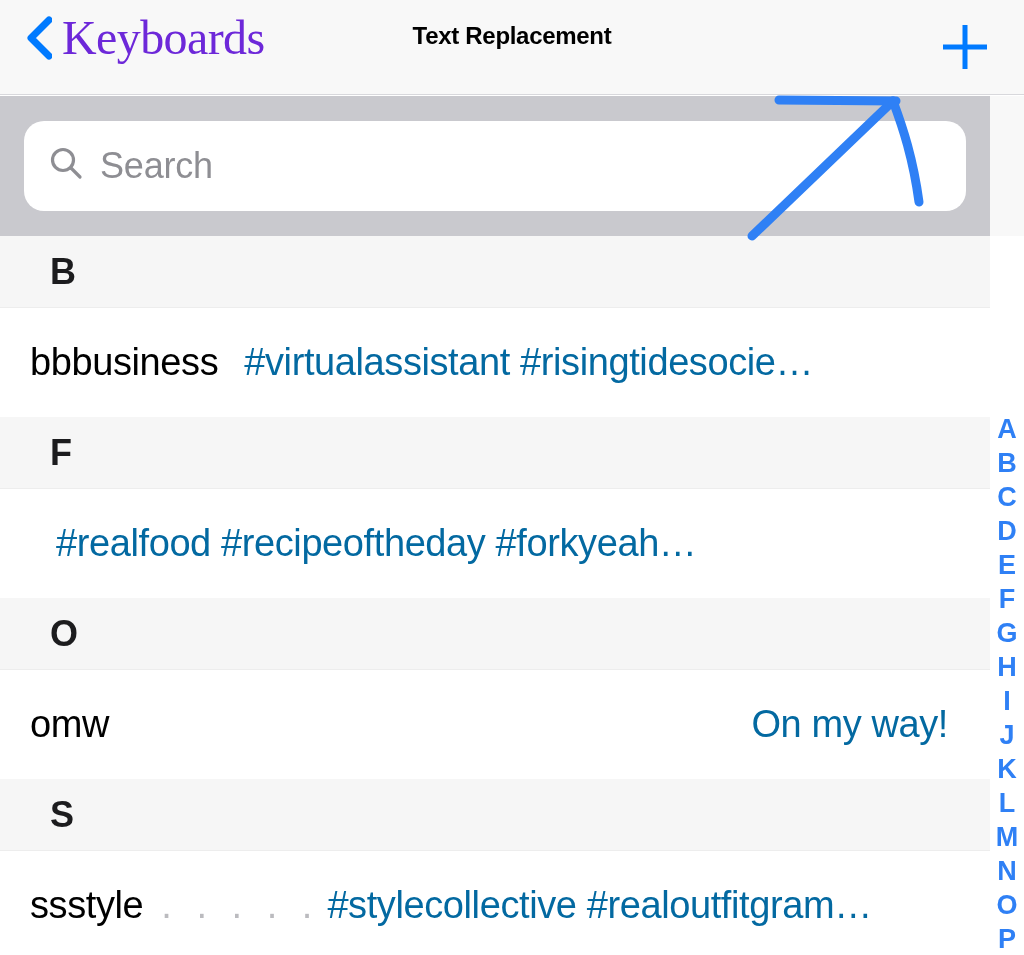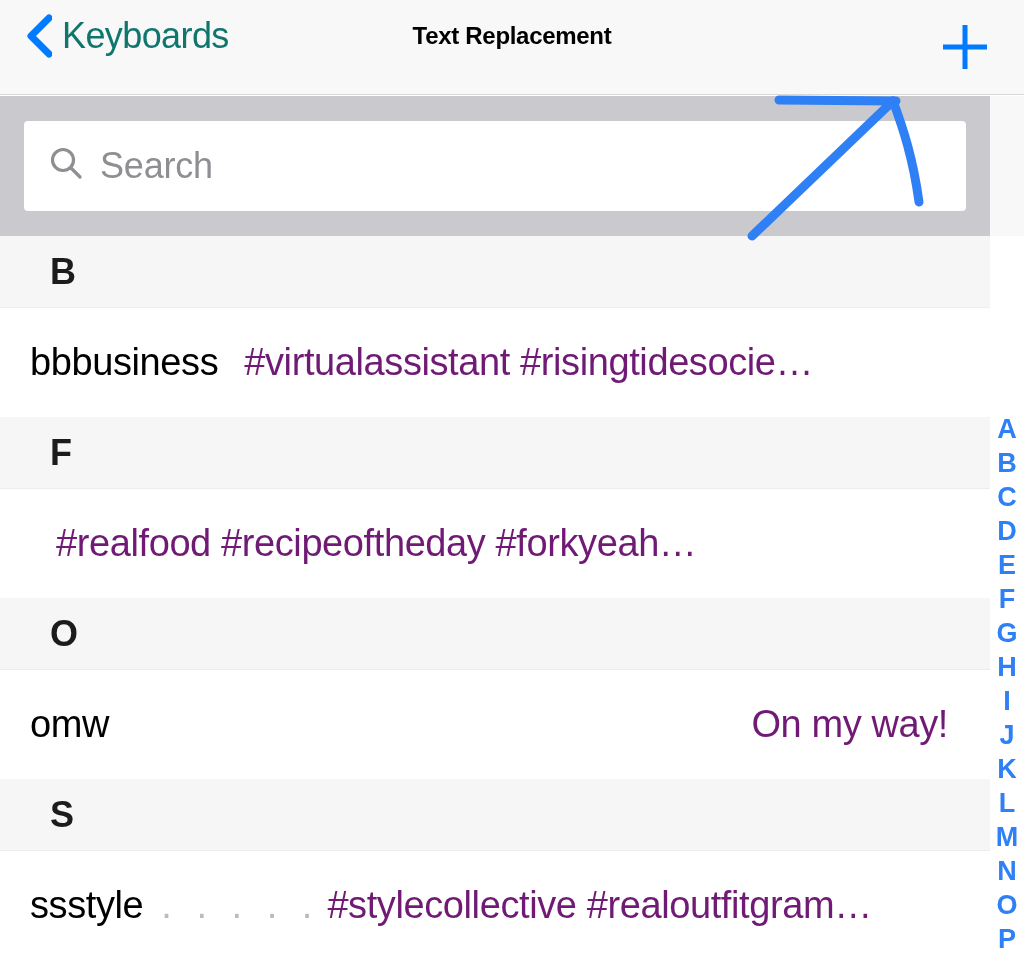--- a/index.html
+++ b/index.html
@@ -17,22 +17,23 @@
     background:#F8F8F8;
     border-bottom:1px solid #D8D8DC;
   }
   .nav-back {
     position:absolute; left:26px; top:14px;
     display:flex; align-items:center; gap:10px;
     cursor:pointer;
   }
   .chevron-left { display:block; width:26px; height:44px; }
   .nav-back-label {
-    font-size:36px; color:#0f766e; letter-spacing:-0.6px; line-height:1;
+    font-size:48px; color:#6d28d9; letter-spacing:-0.6px; line-height:1;
     white-space:nowrap;
+    font-family:Liberation Serif, serif;
   }
   .nav-title {
     position:absolute; left:0; top:22px; width:1024px;
     text-align:center;
     font-size:24px; font-weight:bold; color:#000000;
     letter-spacing:-0.3px;
   }
   .nav-add {
     position:absolute; right:28px; top:16px;
     width:62px; height:62px; cursor:pointer;
@@ -40,21 +41,21 @@
   .nav-add svg { display:block; }
 
   
   .search-band {
     position:absolute; top:96px; left:0; width:990px; height:140px;
     background:#C9C9CE;
   }
   .search-field {
     position:absolute; top:25px; left:24px;
     width:942px; height:90px;
-    background:#FFFFFF; border-radius:4px;
+    background:#FFFFFF; border-radius:20px;
     display:flex; align-items:center;
     cursor:text;
   }
   .search-icon { margin-left:22px; margin-right:14px; display:block; }
   .search-placeholder {
     font-size:36px; color:#8E8E93; letter-spacing:-0.2px;
   }
 
   
   .index-bg {
@@ -88,21 +89,21 @@
   }
   .row-shortcut {
     font-size:38px; color:#000000; letter-spacing:-0.4px;
     white-space:nowrap; flex:0 0 auto;
   }
   .row-leader {
     flex:0 0 auto; color:#BBBBBF; font-size:38px;
     letter-spacing:7px; margin-left:18px; margin-right:4px;
   }
   .row-phrase {
-    font-size:38px; color:#701a75; letter-spacing:-0.4px;
+    font-size:38px; color:#0369a1; letter-spacing:-0.4px;
     white-space:nowrap; overflow:hidden;
   }
   .row-phrase.left { margin-left:26px; flex:1 1 auto; }
   .row-phrase.right { margin-left:auto; text-align:left; }
   .row-phrase.tight { margin-left:4px; }
 
   
   .index-col {
     position:absolute; top:412px; left:990px; width:34px;
     display:flex; flex-direction:column; align-items:center;

